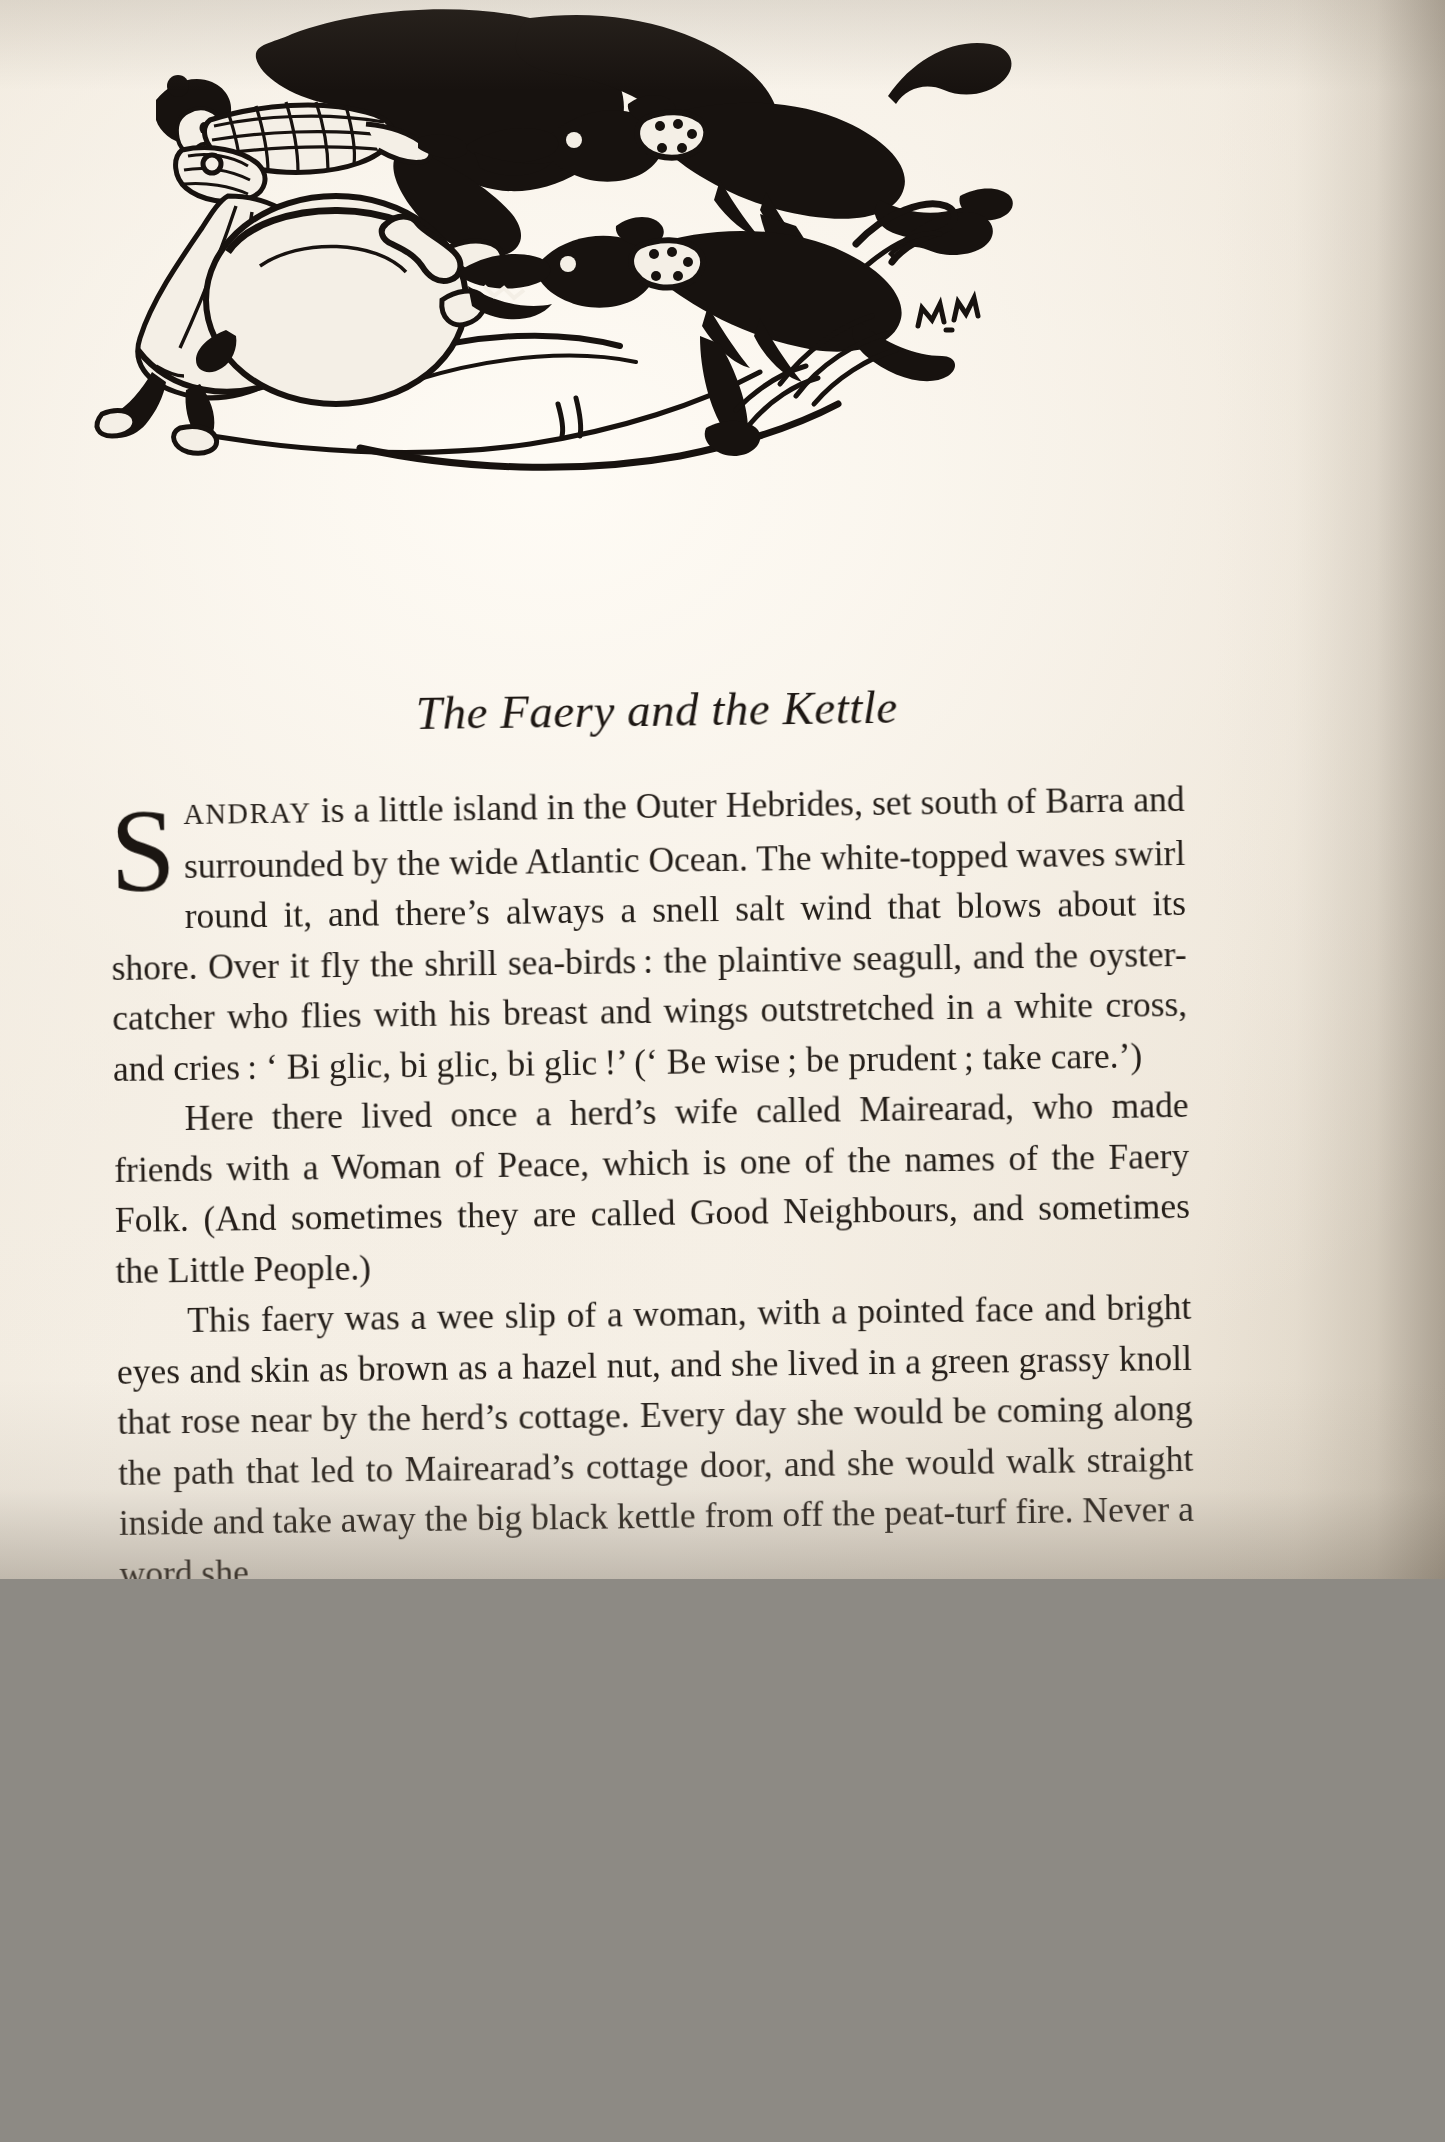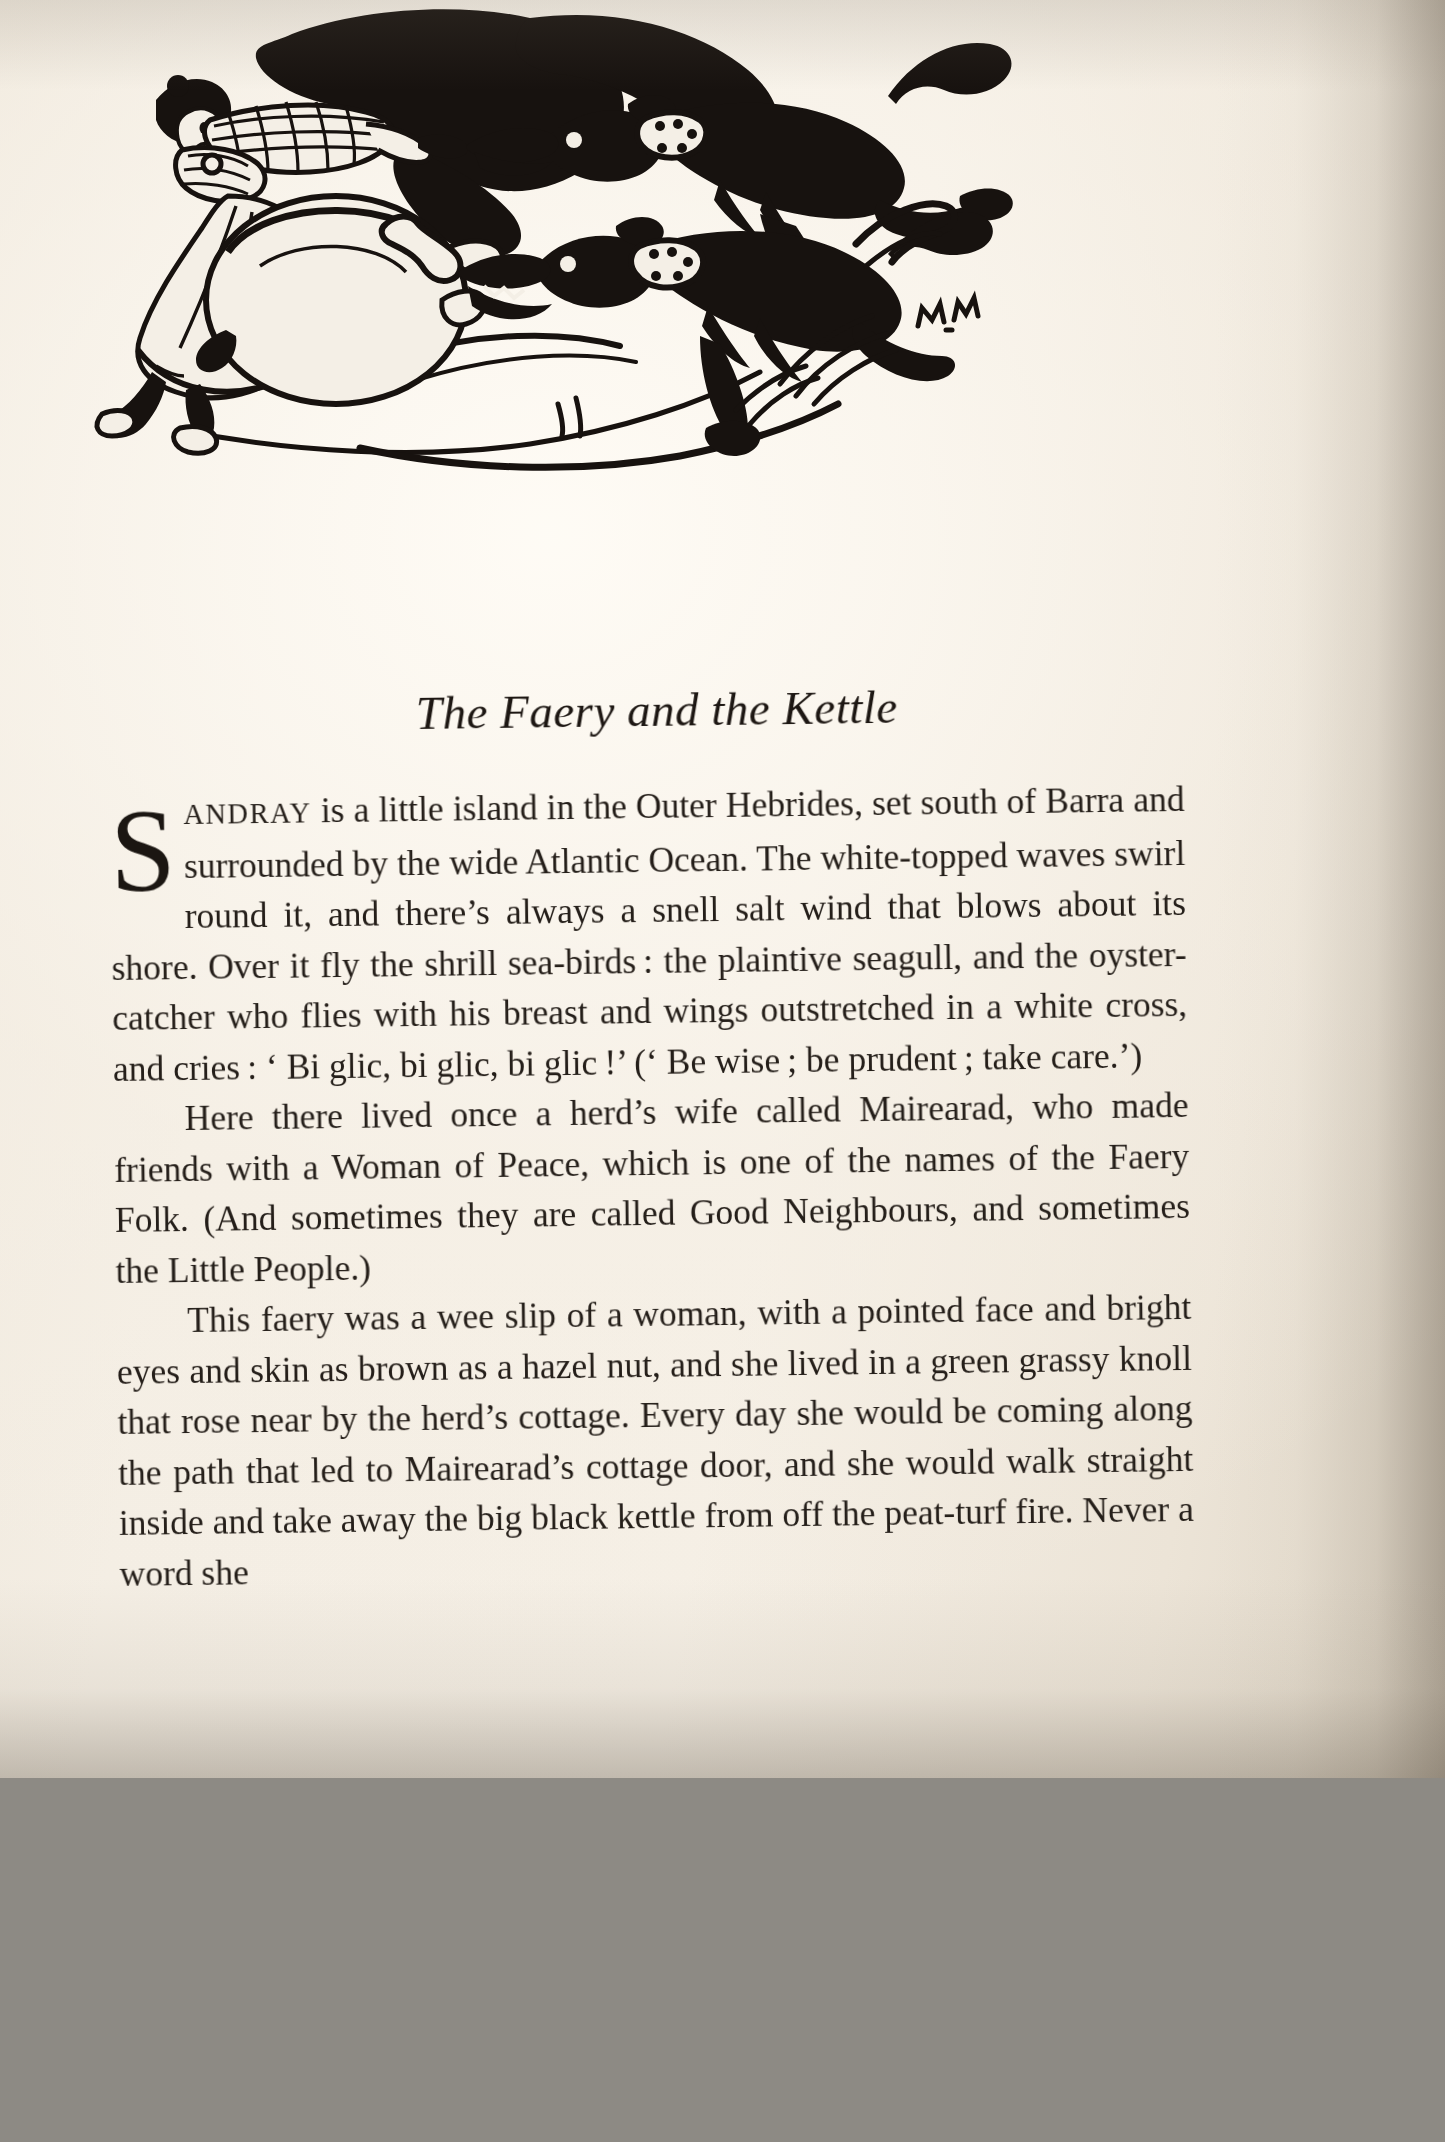--- a/index.html
+++ b/index.html
@@ -3,21 +3,21 @@
 <meta charset="utf-8">
 <style>
   html, body {
     margin: 0;
     padding: 0;
     background: #8d8a84;
   }
   .page {
     position: relative;
     width: 1445px;
-    height: 1778px;
+    height: 1579px;
     background: #f2ece2;
     overflow: hidden;
     font-family: "Liberation Serif", "DejaVu Serif", serif;
     color: #231d19;
   }
   
   .paper-tone {
     position: absolute;
     inset: 0;
     background:

